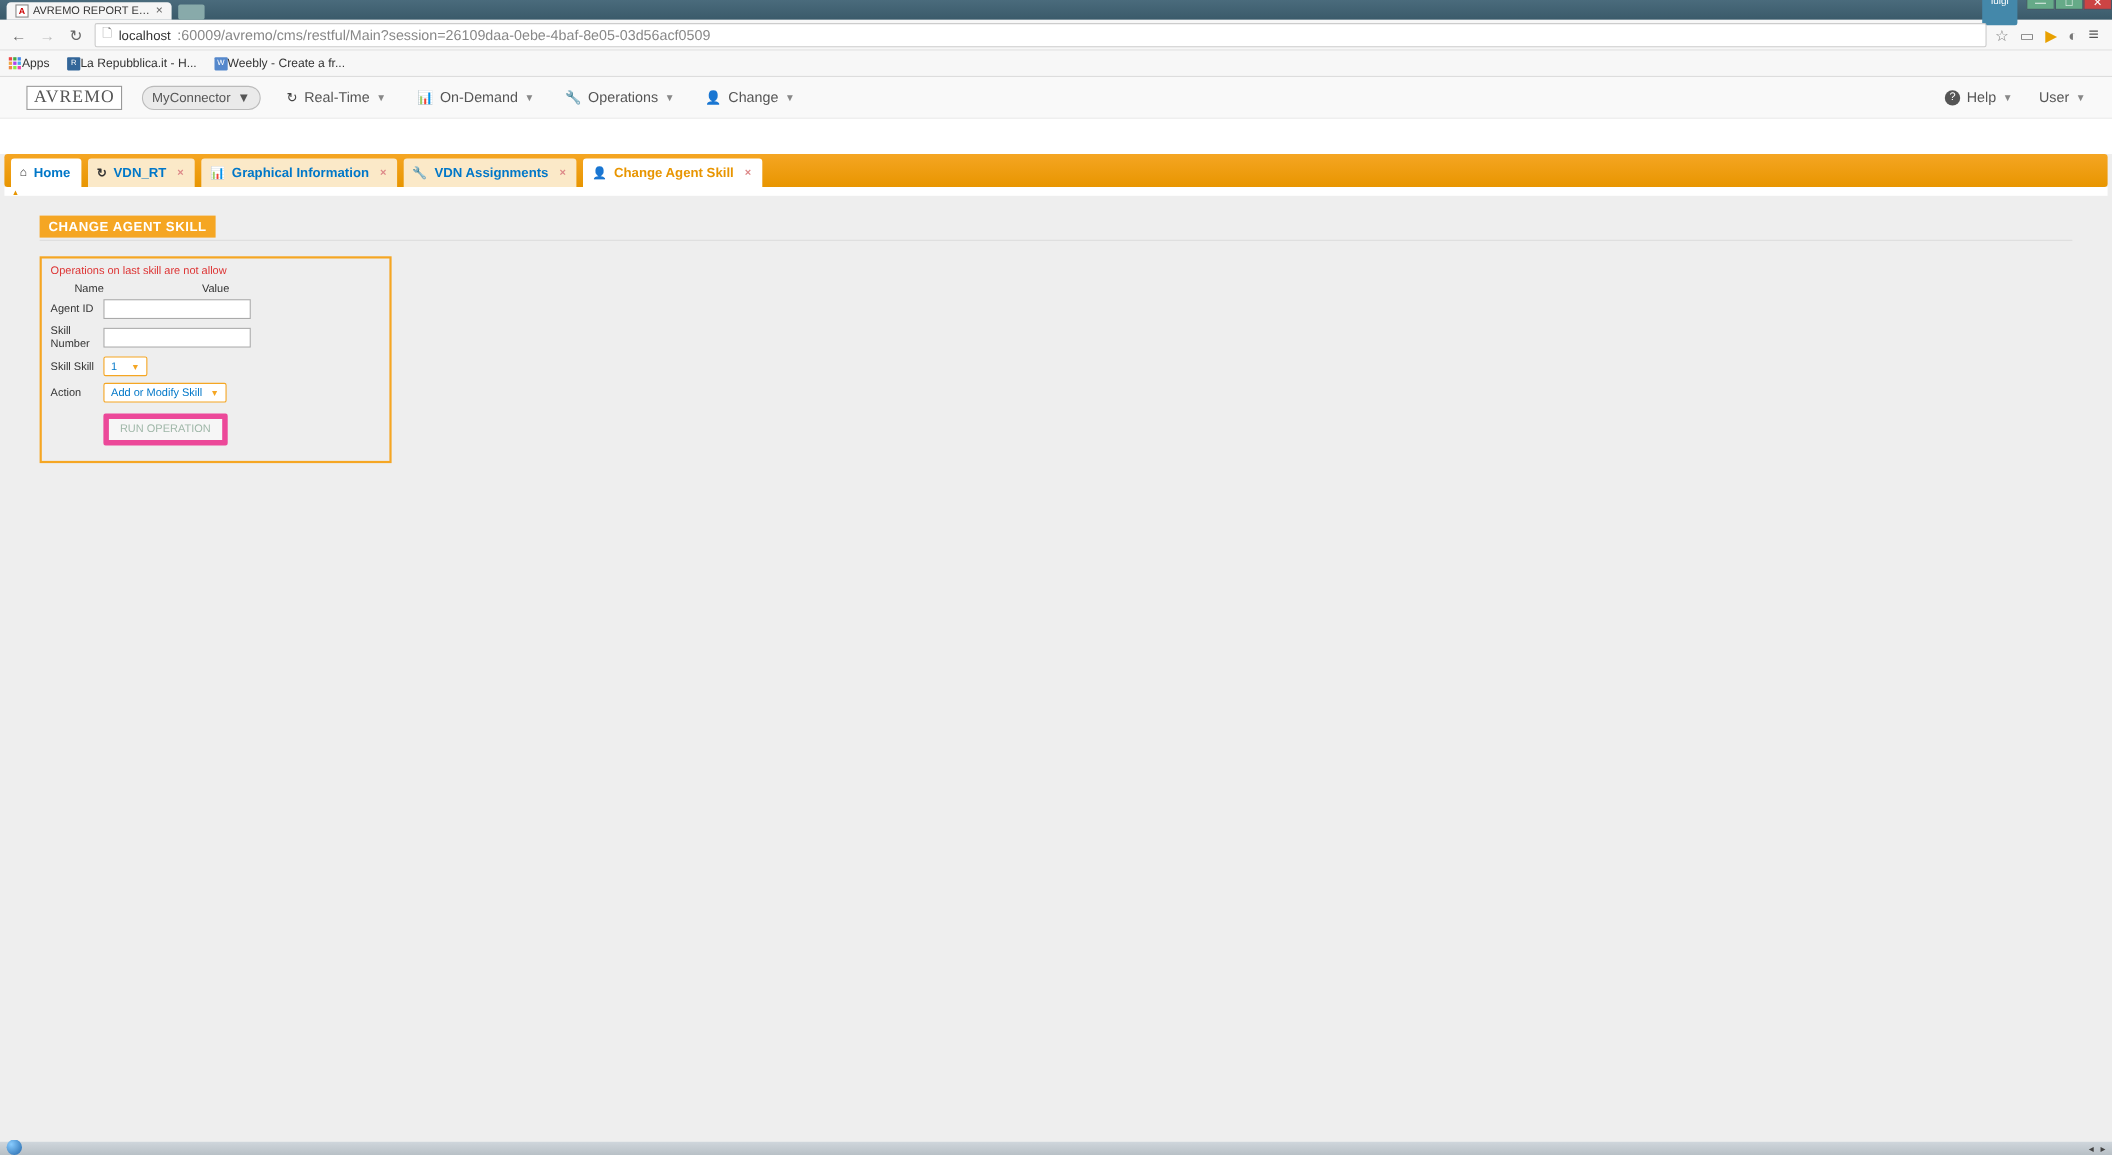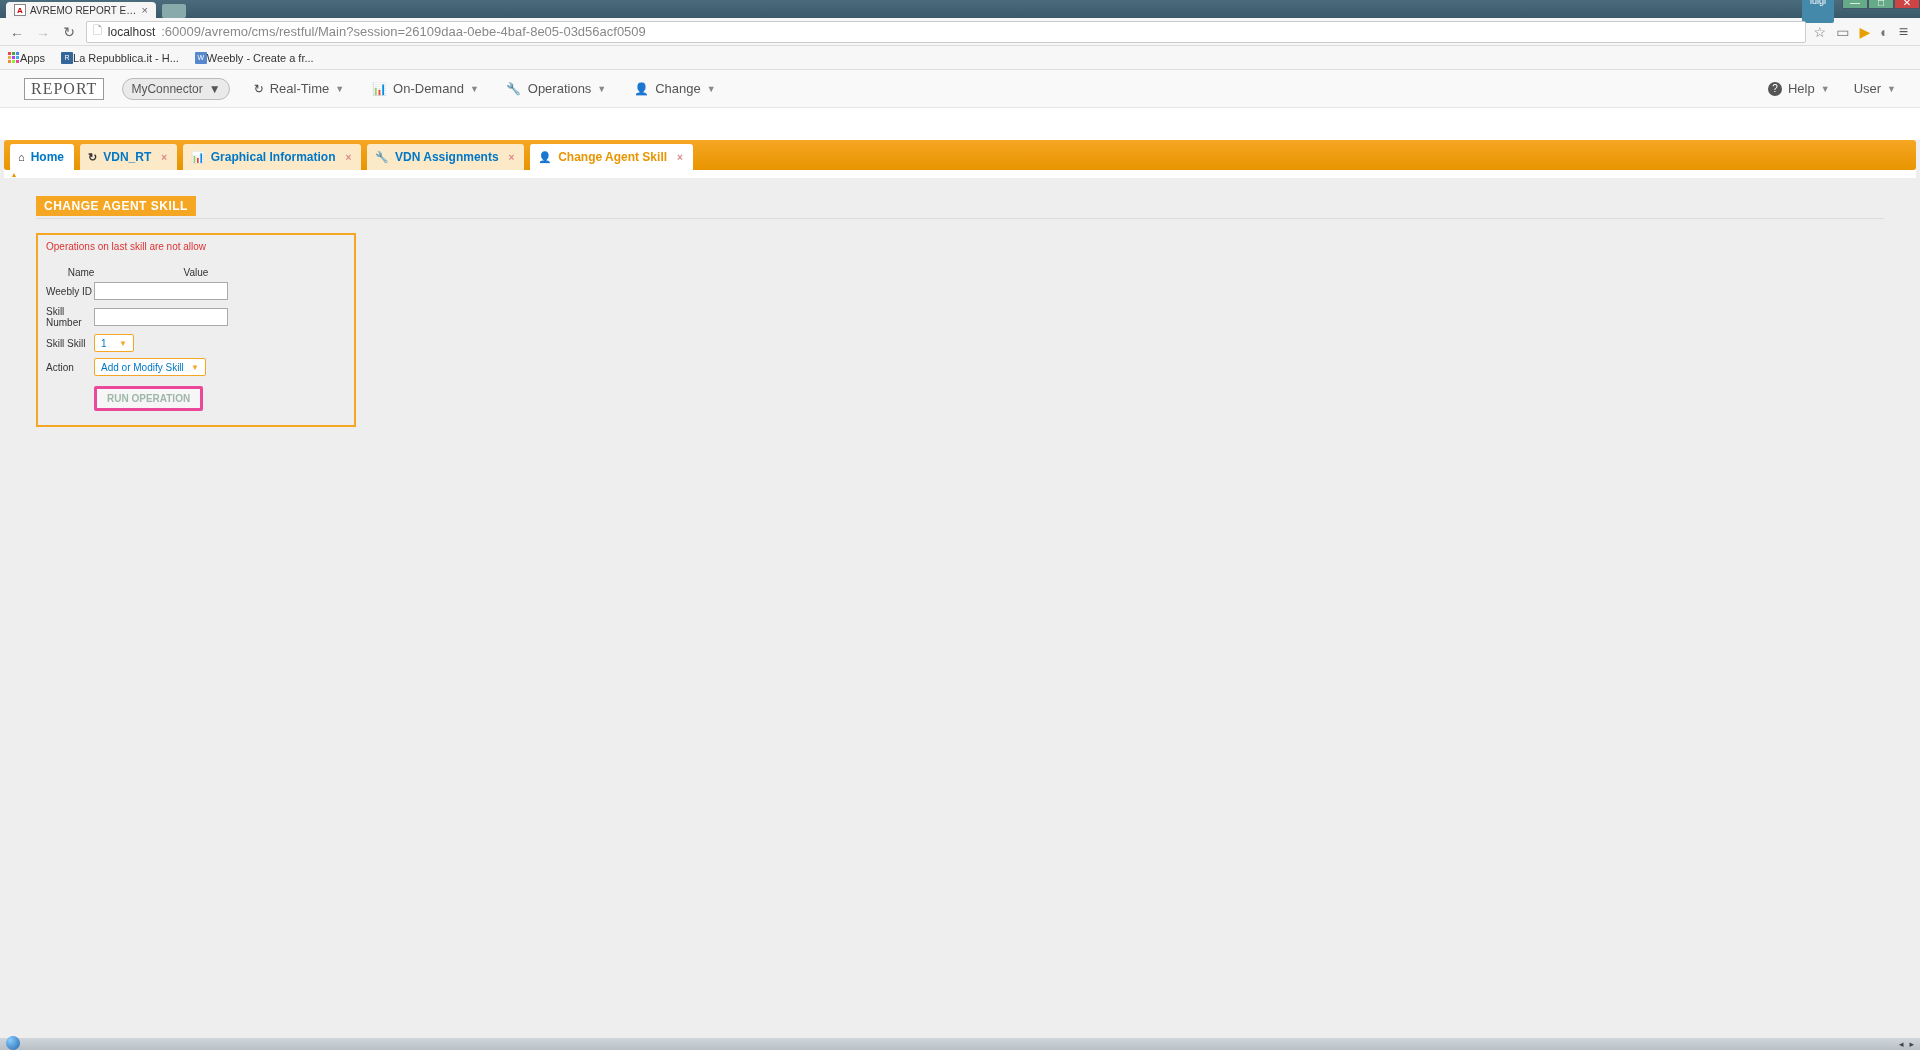--- a/index.html
+++ b/index.html
@@ -59,33 +59,33 @@
 .page-tab .tab-icon { color: #333; font-size: 11px; }
 .page-tab .tab-x { color: #d88; font-size: 10px; font-weight: bold; margin-left: 4px; }
 .collapse-handle { height: 8px; background: #fff; margin: 0 4px; display: flex; align-items: center; padding-left: 8px; font-size: 8px; color: #e89500; }
 
 
 .content { padding: 18px 36px; }
 .page-title { background: #f5a623; color: #fff; font-weight: bold; font-size: 12px; padding: 3px 8px; display: inline-block; letter-spacing: 0.5px; }
 .title-rule { border: 0; border-top: 1px solid #ddd; margin-top: 2px; }
 
 .form-panel { border: 2px solid #f5a623; width: 320px; margin-top: 14px; padding: 6px 8px 14px 8px; background: #fff0; }
-.warn-text { color: #d33; font-size: 10px; margin-bottom: 15px; }
+.warn-text { color: #d33; font-size: 10px; margin-bottom: 5px; }
 .form-header { display: flex; font-size: 10px; color: #333; margin-bottom: 4px; }
 .form-header .col-name { width: 70px; text-align: center; }
 .form-header .col-value { flex: 1; text-align: center; padding-right: 70px; }
 .form-row { display: flex; align-items: center; margin-bottom: 6px; font-size: 10px; color: #333; }
 .form-row .row-label { width: 48px; }
 .text-input { width: 134px; height: 18px; border: 1px solid #aaa; background: #fff; }
 .dropdown { border: 1px solid #f5a623; border-radius: 2px; background: #fff; display: flex; align-items: center; justify-content: space-between; padding: 2px 6px; height: 18px; }
 .dropdown.small { width: 40px; }
 .dropdown.med { width: 112px; }
 .dropdown .dd-val { color: #0077c8; font-size: 10px; }
 .dropdown .dd-caret { color: #f5a623; font-size: 8px; }
-.run-btn { border: 3px solid #ec4899; background: #f6f6f6; color: #9fb7a8; font-size: 10px; font-weight: bold; padding: 4px 10px; margin-left: 48px; margin-top: 4px; border-radius: 2px; }
+.run-btn { border: 5px solid #ec4899; background: #f6f6f6; color: #9fb7a8; font-size: 10px; font-weight: normal; padding: 4px 10px; margin-left: 48px; margin-top: 4px; border-radius: 2px; }
 
 .statusbar { position: fixed; bottom: 0; left: 0; right: 0; height: 12px; background: linear-gradient(#cfd6dc, #b8c0c6); display: flex; justify-content: space-between; align-items: center; padding: 0 6px; }
 .status-orb { width: 14px; height: 14px; border-radius: 50%; background: radial-gradient(circle at 30% 30%, #8cf, #26a); margin-bottom: 2px; }
 .scroll-arrow { font-size: 9px; color: #444; }
 </style>
 </head>
 <body>
 
 <div class="browser-chrome">
   <div class="tab-bar">
@@ -141,21 +141,21 @@
     <div class="bm-fav">R</div>
     <span>La Repubblica.it - H...</span>
   </div>
   <div class="bm-item">
     <div class="bm-fav w">W</div>
     <span>Weebly - Create a fr...</span>
   </div>
 </div>
 
 <div class="app-nav">
-  <div class="logo">REPORT</div>
+  <div class="logo">AVREMO</div>
   <div class="connector-sel">
     <span>MyConnector</span>
     <span>▼</span>
   </div>
   <div class="menu-items">
     <div class="menu-item">
       <span class="mi-icon">↻</span>
       <span>Real-Time</span>
       <span class="caret">▼</span>
     </div>
@@ -223,21 +223,21 @@
   <hr class="title-rule">
 
   <div class="form-panel">
     <div class="warn-text">Operations on last skill are not allow</div>
     <div class="form-header">
       <div class="col-name">Name</div>
       <div class="col-value">Value</div>
     </div>
 
     <div class="form-row">
-      <div class="row-label">Weebly ID</div>
+      <div class="row-label">Agent ID</div>
       <input class="text-input" value="" style="">
     </div>
 
     <div class="form-row">
       <div class="row-label">Skill Number</div>
       <input class="text-input" value="" style="">
     </div>
 
     <div class="form-row">
       <div class="row-label">Skill Skill</div>

